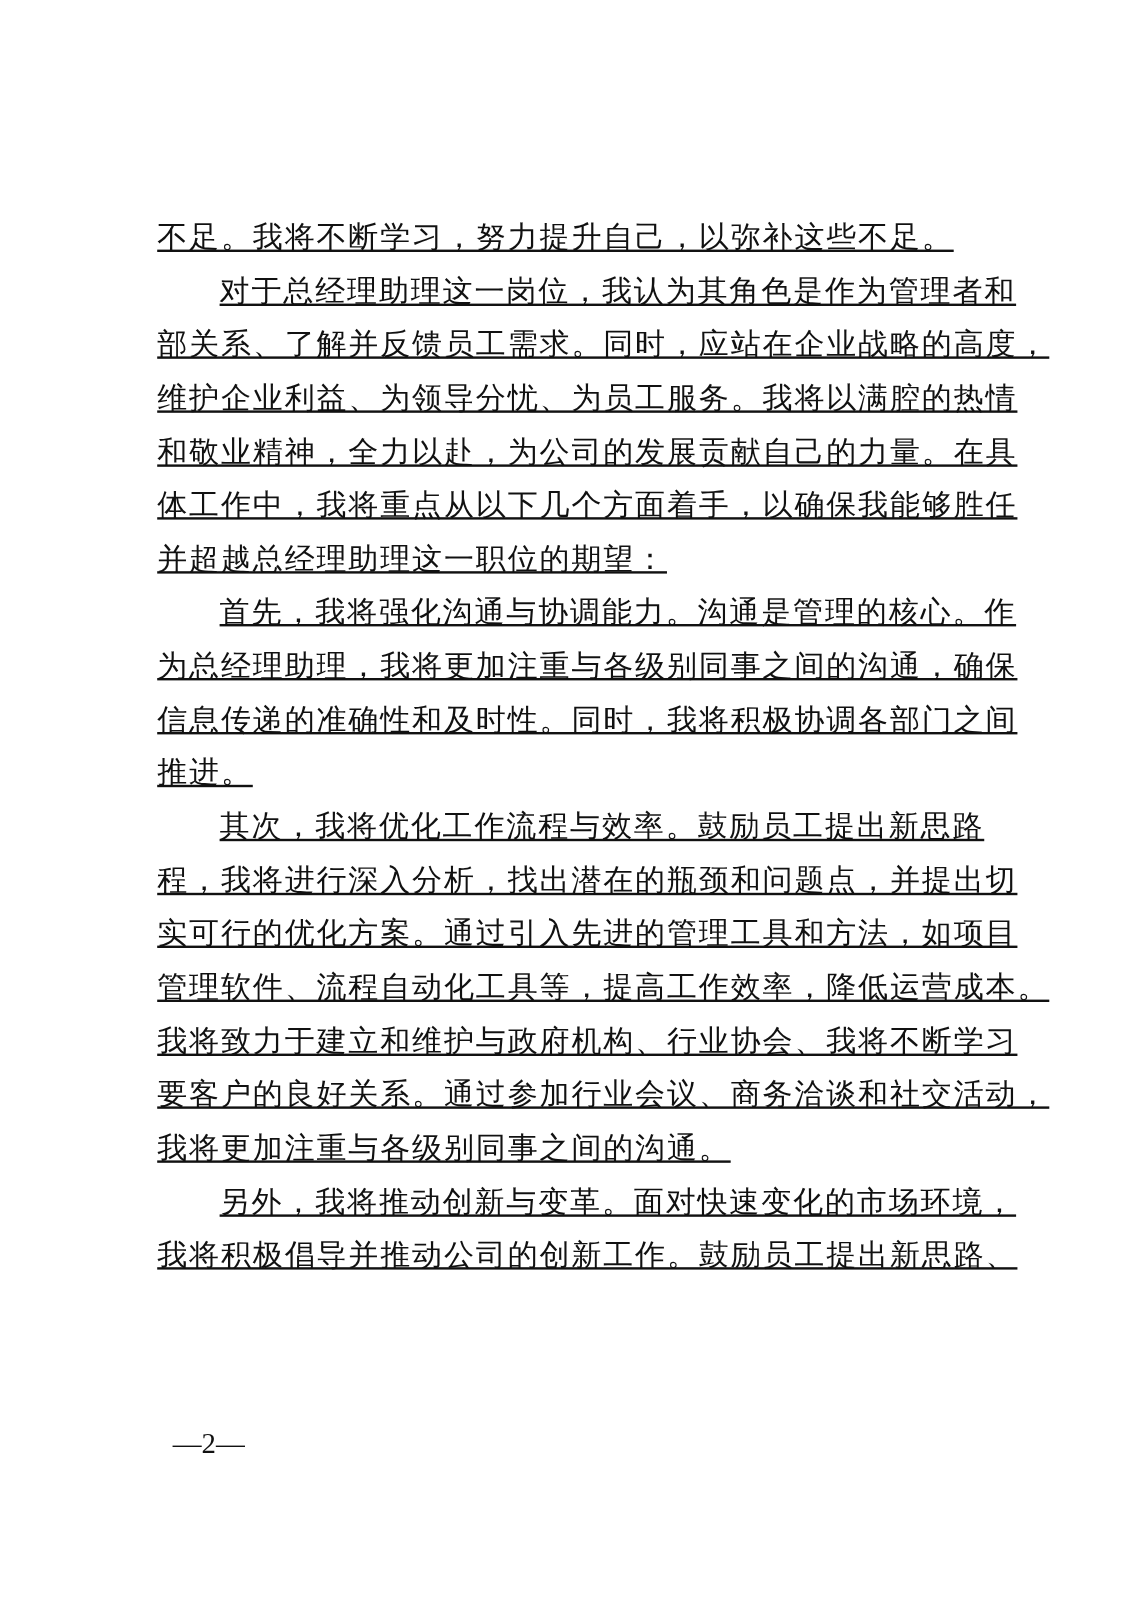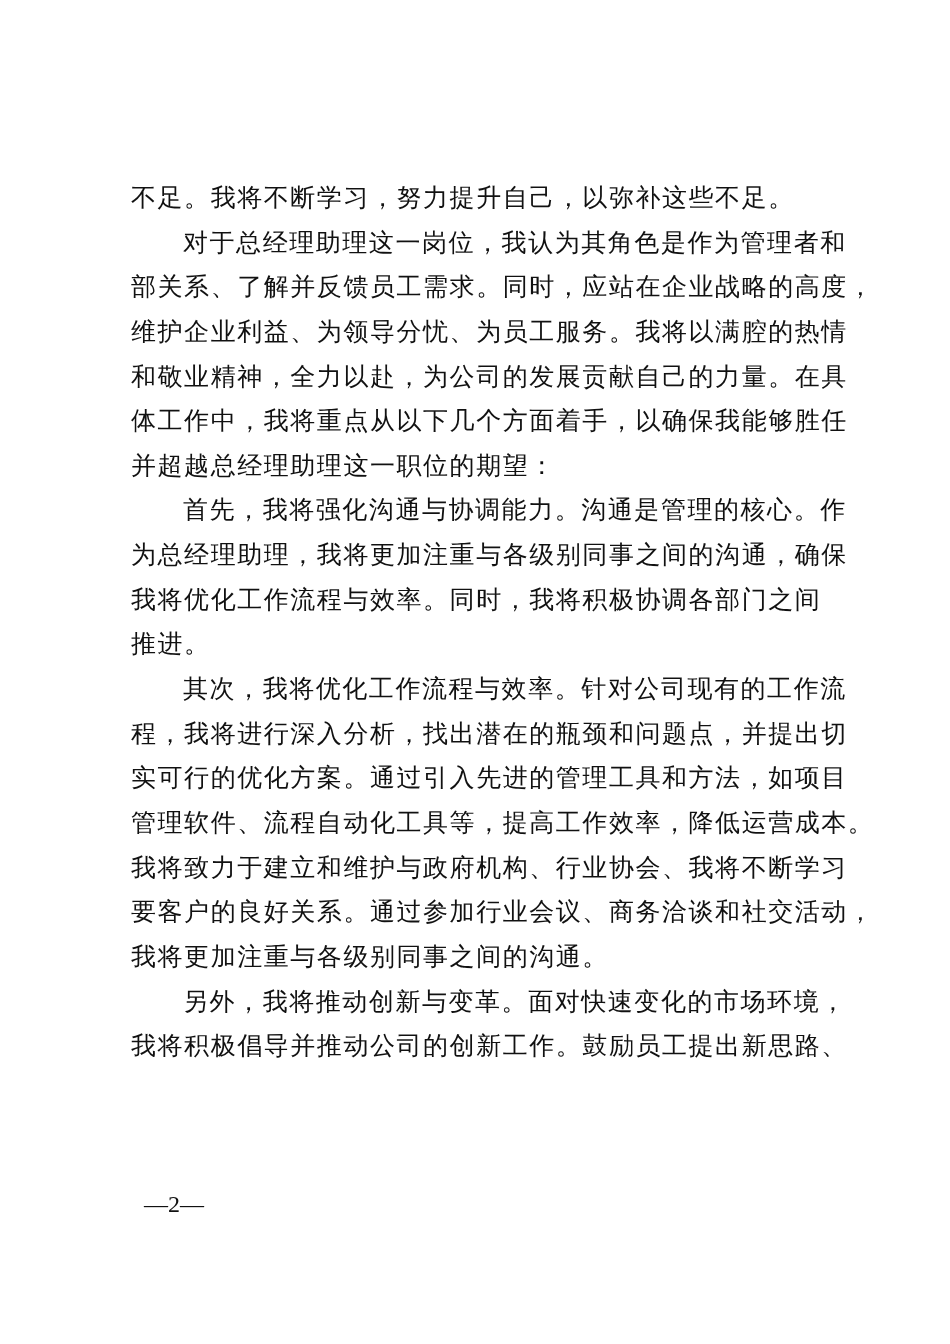--- a/index.html
+++ b/index.html
@@ -28,20 +28,21 @@
       left: 131px;
       top: 176px;
       width: 700px;
     }
     .line {
       height: 44.65px;
       line-height: 44.65px;
       font-size: 25px;
       letter-spacing: 1.55px;
       white-space: nowrap;
+      text-decoration: underline;
     }
     .line.indent {
       padding-left: 52px;
     }
     .page-number {
       position: absolute;
       left: 144px;
       top: 1190px;
       font-family: "Liberation Serif", "DejaVu Serif", serif;
       font-size: 24px;
@@ -57,23 +58,23 @@
   <div class="body-text">
     <div class="line">不足。我将不断学习，努力提升自己，以弥补这些不足。</div>
     <div class="line indent">对于总经理助理这一岗位，我认为其角色是作为管理者和</div>
     <div class="line">部关系、了解并反馈员工需求。同时，应站在企业战略的高度，</div>
     <div class="line">维护企业利益、为领导分忧、为员工服务。我将以满腔的热情</div>
     <div class="line">和敬业精神，全力以赴，为公司的发展贡献自己的力量。在具</div>
     <div class="line">体工作中，我将重点从以下几个方面着手，以确保我能够胜任</div>
     <div class="line">并超越总经理助理这一职位的期望：</div>
     <div class="line indent">首先，我将强化沟通与协调能力。沟通是管理的核心。作</div>
     <div class="line">为总经理助理，我将更加注重与各级别同事之间的沟通，确保</div>
-    <div class="line">我将优化工作流程与效率。同时，我将积极协调各部门之间</div>
+    <div class="line">信息传递的准确性和及时性。同时，我将积极协调各部门之间</div>
     <div class="line">推进。</div>
-    <div class="line indent">其次，我将优化工作流程与效率。针对公司现有的工作流</div>
+    <div class="line indent">其次，我将优化工作流程与效率。鼓励员工提出新思路</div>
     <div class="line">程，我将进行深入分析，找出潜在的瓶颈和问题点，并提出切</div>
     <div class="line">实可行的优化方案。通过引入先进的管理工具和方法，如项目</div>
     <div class="line">管理软件、流程自动化工具等，提高工作效率，降低运营成本。</div>
     <div class="line">我将致力于建立和维护与政府机构、行业协会、我将不断学习</div>
     <div class="line">要客户的良好关系。通过参加行业会议、商务洽谈和社交活动，</div>
     <div class="line">我将更加注重与各级别同事之间的沟通。</div>
     <div class="line indent">另外，我将推动创新与变革。面对快速变化的市场环境，</div>
     <div class="line">我将积极倡导并推动公司的创新工作。鼓励员工提出新思路、</div>
   </div>
 

